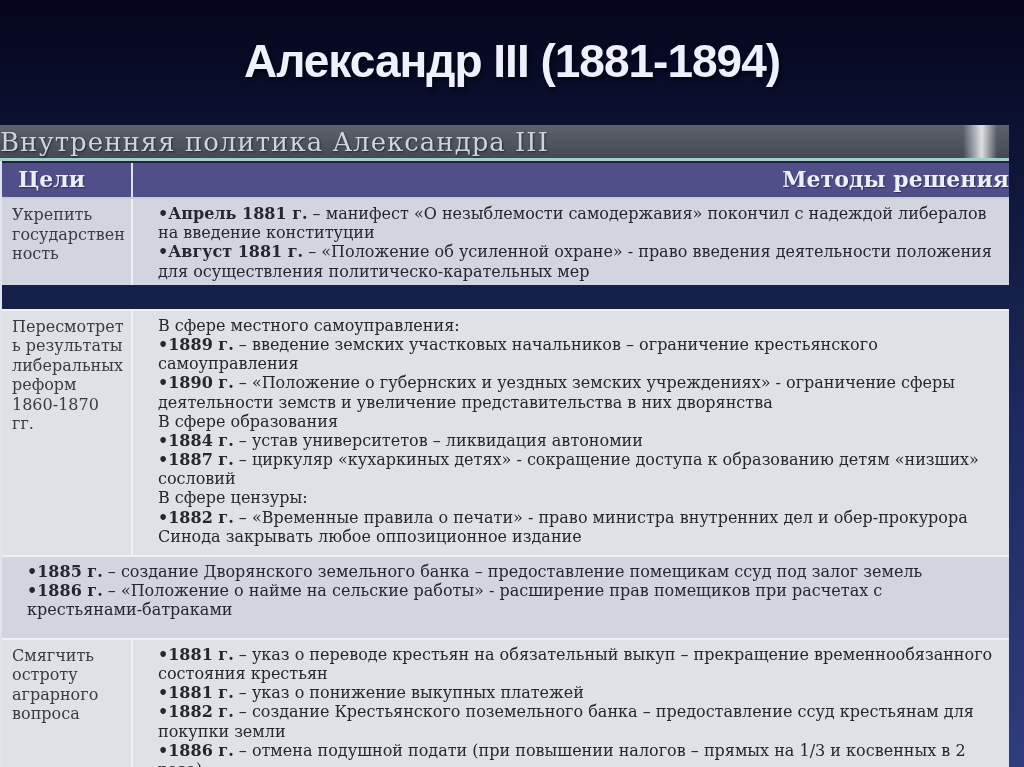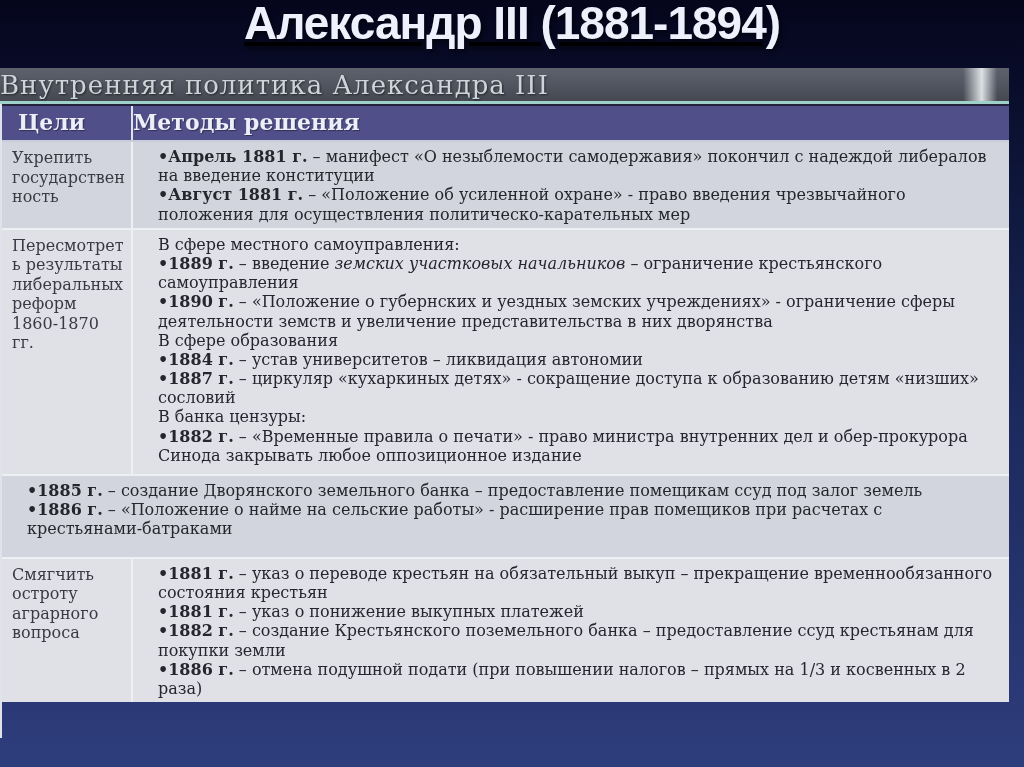--- a/index.html
+++ b/index.html
@@ -5,22 +5,22 @@
   html,body{margin:0;padding:0;}
   .slide{
     position:relative;
     width:1024px;height:767px;
     overflow:hidden;
     background:linear-gradient(180deg,#05051c 0%,#0d1538 22%,#1d2a5e 55%,#2e3d7c 100%);
     font-family:"DejaVu Serif", serif;
   }
   
   .top-band{
-    height:68px;
-    display:flex;align-items:flex-start;justify-content:center;text-decoration:underline;
+    height:125px;
+    display:flex;align-items:center;justify-content:center;
   }
   .main-title{
     font-family:"Liberation Sans", sans-serif;
     font-weight:bold;
     font-size:46px;
     letter-spacing:-1px;
     color:#eef0fc;
     line-height:1;
     margin-bottom:4px;
     text-shadow:2px 3px 4px rgba(0,0,0,.55);
@@ -62,54 +62,54 @@
     flex:0 0 34px;
   }
   .th-goals{
     width:131px;box-sizing:border-box;
     border-right:2px solid #dfe3ec;
     padding:3px 0 0 16px;
     font-weight:bold;font-size:22px;color:#eceef8;
     text-shadow:1px 1px 1px rgba(0,0,0,.4);
   }
   .th-methods{
-    flex:1;text-align:left;
+    flex:1;text-align:right;
     padding-top:3px;
     font-weight:bold;font-size:22px;color:#eceef8;
     text-shadow:1px 1px 1px rgba(0,0,0,.4);
   }
   .trow{
     display:flex;
     border-top:2px solid #eef0f4;
     box-sizing:border-box;
   }
   .trow:first-child{border-top:none;}
   .trow:nth-child(odd){background:#d2d5dd;}
   .trow:nth-child(even){background:#dfe1e7;}
   .trow:nth-child(1){min-height:78px;}
-  .trow:nth-child(2){min-height:246px;}
+  .trow:nth-child(2){min-height:246px;margin-top:24px;}
   .trow:nth-child(3){min-height:83px;}
   .trow:nth-child(4){min-height:119px;}
   .goal-cell{
     width:131px;box-sizing:border-box;
     border-right:2px solid #eef0f4;
     padding:6px 6px 4px 10px;
     font-size:16px;line-height:1.22;
     color:#3a3a44;
     overflow-wrap:break-word;word-wrap:break-word;
   }
   .methods-cell{
     flex:1;box-sizing:border-box;
     padding:5px 10px 4px 25px;
     font-size:16px;line-height:1.2;
     color:#26262e;
   }
   .mline{margin:0;}
   .seg-b{font-weight:bold;}
-  .seg-i{font-style:italic;}
+  .seg-i{}
 </style>
 </head>
 <body>
 
 <div class="slide">
 
   <div class="top-band">
     <div class="main-title">Александр III (1881-1894)</div>
   </div>
 
@@ -120,33 +120,33 @@
   <div class="tbl">
     <div class="thead">
       <div class="th-goals">Цели</div>
       <div class="th-methods">Методы решения</div>
     </div>
     <div id="tbody">
         <div class="trow">
           <div class="goal-cell">Укрепить государственность</div>
           <div class="methods-cell">
             <div class="mline"><span class="seg-b">•Апрель 1881 г.</span><span> – манифест «О незыблемости самодержавия» покончил с надеждой либералов на введение конституции</span></div>
-            <div class="mline"><span class="seg-b">•Август 1881 г.</span><span> – «Положение об усиленной охране» - право введения чрезвычайного положения для осуществления политическо-карательных мер</span></div>
+            <div class="mline"><span class="seg-b">•Август 1881 г.</span><span> – «Положение об усиленной охране» - право введения деятельности положения для осуществления политическо-карательных мер</span></div>
           </div>
         </div>
         <div class="trow">
           <div class="goal-cell">Пересмотреть результаты либеральных реформ 1860-1870 гг.</div>
           <div class="methods-cell">
             <div class="mline"><span>В сфере местного самоуправления:</span></div>
             <div class="mline"><span class="seg-b">•1889 г.</span><span> – введение </span><span class="seg-i">земских участковых начальников</span><span> – ограничение крестьянского самоуправления</span></div>
             <div class="mline"><span class="seg-b">•1890 г.</span><span> – «Положение о губернских и уездных земских учреждениях» - ограничение сферы деятельности земств и увеличение представительства в них дворянства</span></div>
             <div class="mline"><span>В сфере образования</span></div>
             <div class="mline"><span class="seg-b">•1884 г.</span><span> – устав университетов – ликвидация автономии</span></div>
             <div class="mline"><span class="seg-b">•1887 г.</span><span> – циркуляр «кухаркиных детях» - сокращение доступа к образованию детям «низших» сословий</span></div>
-            <div class="mline"><span>В банка цензуры:</span></div>
+            <div class="mline"><span>В сфере цензуры:</span></div>
             <div class="mline"><span class="seg-b">•1882 г.</span><span> – «Временные правила о печати» - право министра внутренних дел и обер-прокурора Синода закрывать любое оппозиционное издание</span></div>
           </div>
         </div>
         <div class="trow">
           <div class="methods-cell">
             <div class="mline"><span class="seg-b">•1885 г.</span><span> – создание Дворянского земельного банка – предоставление помещикам ссуд под залог земель</span></div>
             <div class="mline"><span class="seg-b">•1886 г.</span><span> – «Положение о найме на сельские работы» - расширение прав помещиков при расчетах с крестьянами-батраками</span></div>
           </div>
         </div>
         <div class="trow">

